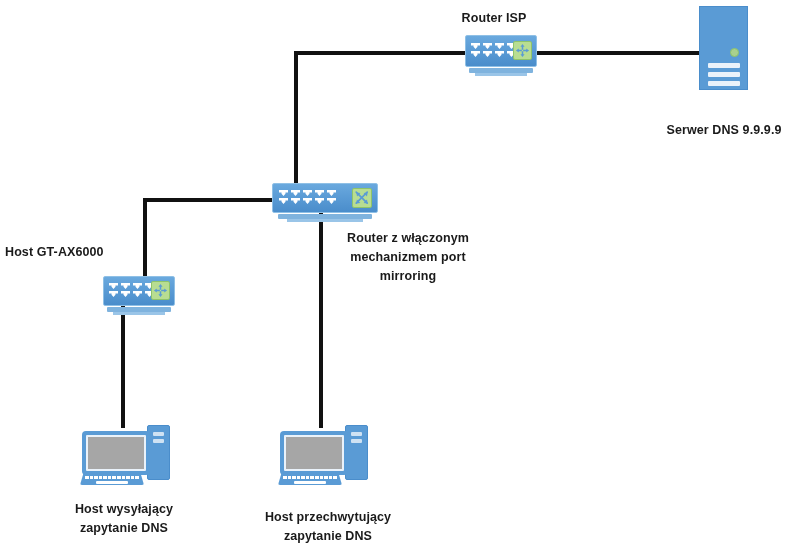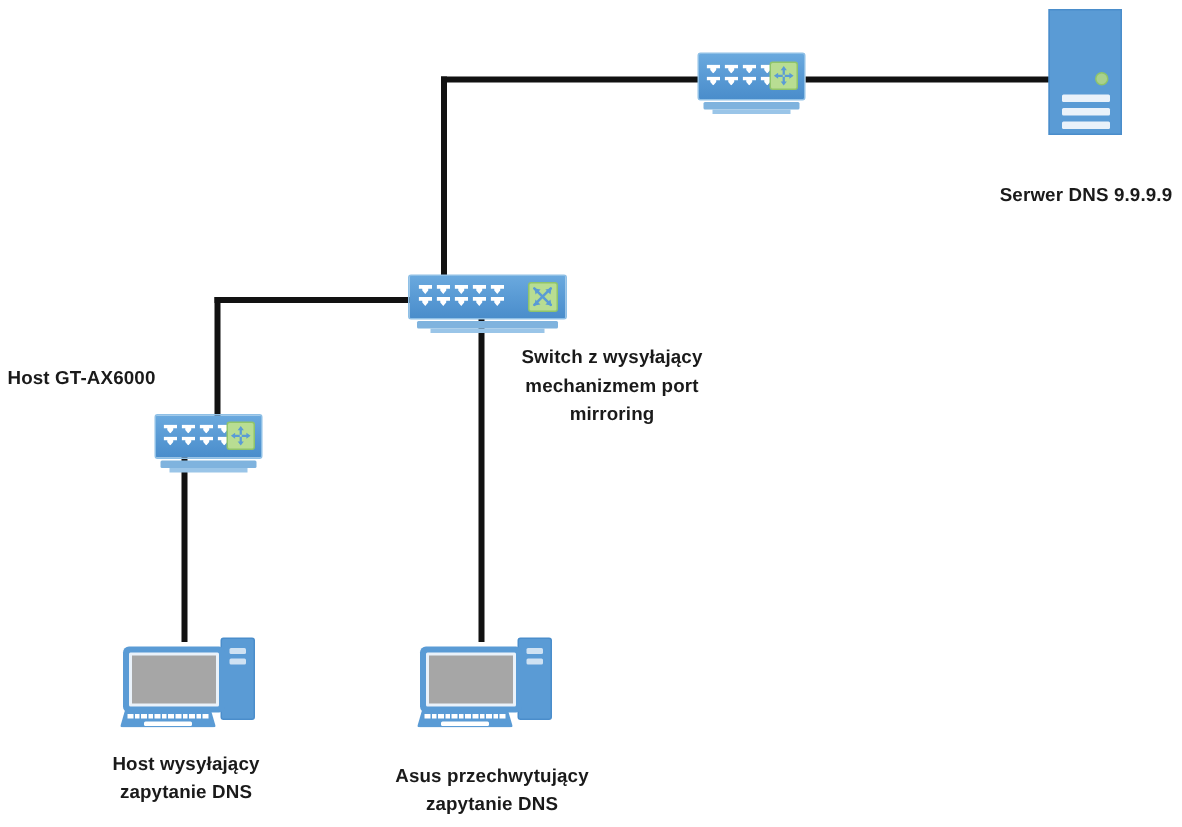--- a/index.html
+++ b/index.html
@@ -176,20 +176,21 @@
   <div class="link link-h" style="left:294px; top:51px; width:172px;"></div>
   <div class="link link-v" style="left:294px; top:51px; height:136px;"></div>
 
   <div class="link link-h" style="left:143px; top:198px; width:132px;"></div>
   <div class="link link-v" style="left:143px; top:198px; height:80px;"></div>
 
   <div class="link link-v" style="left:121px; top:300px; height:128px;"></div>
 
   <div class="link link-v" style="left:319px; top:208px; height:220px;"></div>
 
+  <div class="label" style="left:414px; top:9px; width:160px;">Router ISP</div>
 
   <div class="device" style="left:465px; top:35px; width:72px; height:32px;">
     <div class="dev-body"></div>
     <div class="ports" style="left:6px; top:8px; grid-template-columns:repeat(4,9px); grid-template-rows:repeat(2,6px);">
       <div class="port"></div>
         <div class="port"></div>
         <div class="port"></div>
         <div class="port"></div>
       <div class="port"></div>
         <div class="port"></div>
@@ -242,21 +243,21 @@
           <path d="M13.6 13.6 L9.6 13.0 L13.0 9.6 Z"></path>
           <path d="M2.4 13.6 L2.9 9.6 L6.3 13.0 Z"></path>
           <path d="M13.6 2.4 L13.0 6.4 L9.6 3.0 Z"></path>
           <path d="M2.4 2.4 L6.4 3.0 L3.0 6.4 Z"></path>
         </g>
       </svg>
     </div>
     <div class="dev-base" style="top:31px;"></div>
     <div class="dev-base2" style="top:36px;"></div>
   </div>
-  <div class="label" style="left:335px; top:229px; width:146px;">Switch z wysyłający
+  <div class="label" style="left:335px; top:229px; width:146px;">Router z włączonym
 mechanizmem port
 mirroring</div>
 
   <div class="label" style="left:5px; top:243px; width:150px; text-align:left;">Host GT-AX6000</div>
 
   <div class="device" style="left:103px; top:276px; width:72px; height:30px;">
     <div class="dev-body"></div>
     <div class="ports" style="left:6px; top:7px; grid-template-columns:repeat(4,9px); grid-template-rows:repeat(2,6px);">
       <div class="port"></div>
         <div class="port"></div>
@@ -333,16 +334,16 @@
         <div class="pc-key"></div>
           <div class="pc-key"></div>
           <div class="pc-key"></div>
         <div class="pc-key"></div>
           <div class="pc-key"></div>
           <div class="pc-key"></div>
       </div>
       <div class="pc-spacebar" style="left:16px; top:7px; width:32px;"></div>
     </div>
   </div>
-  <div class="label" style="left:240px; top:508px; width:176px;">Asus przechwytujący
+  <div class="label" style="left:240px; top:508px; width:176px;">Host przechwytujący
 zapytanie DNS</div>
 
 </div>
 
 </body></html>

